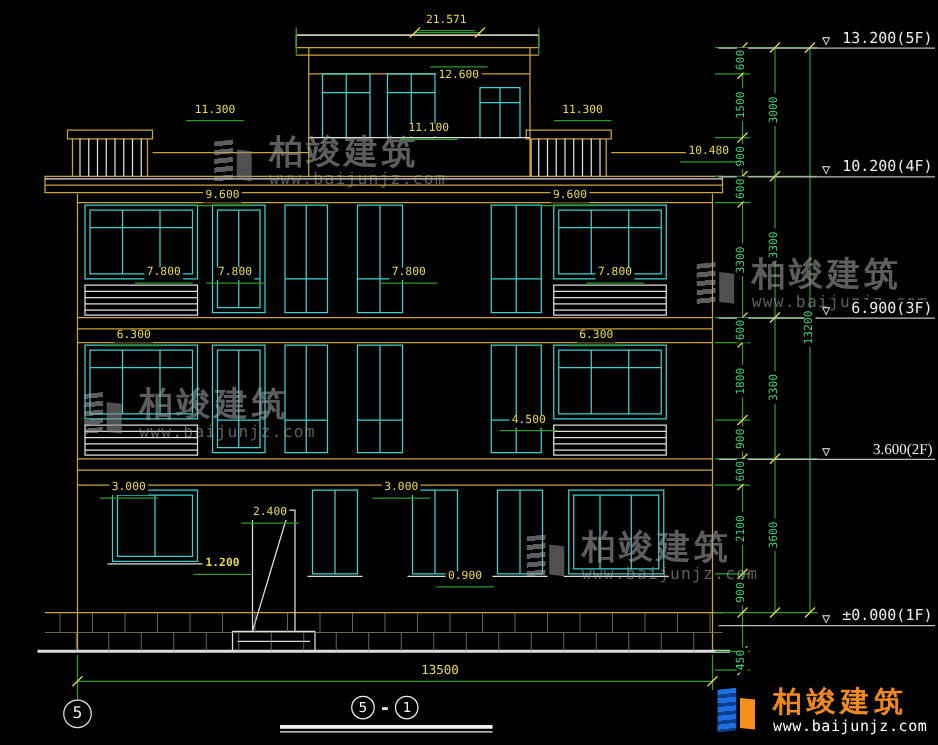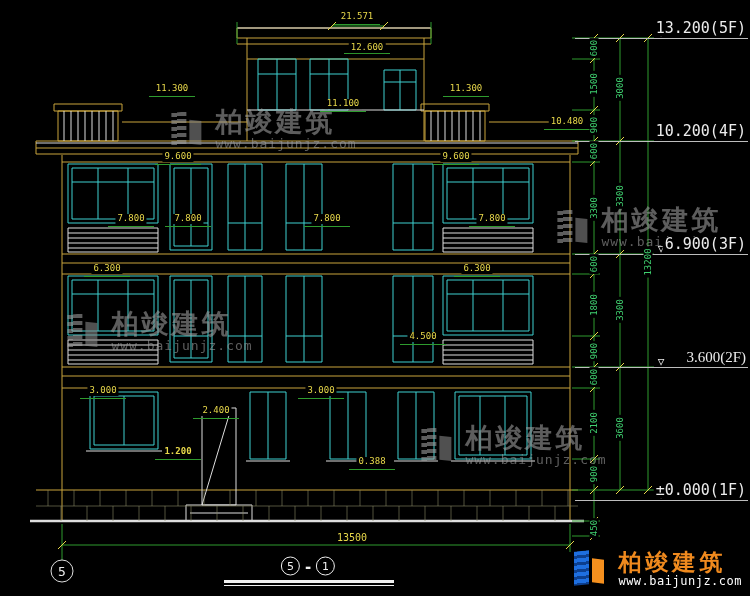--- a/index.html
+++ b/index.html
@@ -14,21 +14,21 @@
   .gy{stroke:#8a8a66;fill:none;stroke-width:.6;}
   .tick{stroke:#e8d84a;fill:none;stroke-width:1;}
   .dim-label{position:absolute;transform:translate(-50%,-50%);color:#e8d84a;font-size:9px;
              line-height:1.1;background:#000;padding:0 2px;z-index:5;white-space:nowrap;}
   .dim-underbar{position:absolute;width:46px;height:1px;background:#2e9b2e;z-index:4;}
   .chain-label{position:absolute;transform:translate(-50%,-50%) rotate(-90deg);color:#3fd06f;
                font-size:9px;line-height:1;background:#000;padding:0 2px;z-index:5;white-space:nowrap;}
   .level-line{position:absolute;height:1px;background:#bdbdbd;z-index:3;}
   .level-tri{position:absolute;color:#e8e8e8;font-size:11px;line-height:1;z-index:5;
              transform:translate(-50%,-100%);}
-  .level-label{position:absolute;color:#ececec;font-size:15px;line-height:1;background:#000;
+  .level-label{position:absolute;color:#ececec;font-size:12px;line-height:1;background:#000;
                padding:0 2px;z-index:6;white-space:nowrap;transform:translate(-100%,-100%);}
   .wm{position:absolute;transform:translate(-50%,-50%);display:flex;align-items:center;gap:8px;
       opacity:.58;z-index:3;color:#a0a0a0;}
   .wm-col{display:flex;flex-direction:column;align-items:flex-start;}
   .wm-text{font-size:27px;font-weight:bold;letter-spacing:3px;font-family:"DejaVu Sans",sans-serif;line-height:1.05;}
   .wm-url{font-size:13px;letter-spacing:1px;}
   .wm-logo{width:40px;height:40px;position:relative;flex:0 0 auto;}
   .wm-logo .l1{position:absolute;left:4px;top:2px;width:15px;height:34px;transform:skewY(-6deg);
     background:repeating-linear-gradient(to bottom,#a0a0a0 0 4px,rgba(0,0,0,0) 4px 7px);}
   .wm-logo .l2{position:absolute;right:6px;top:10px;width:12px;height:24px;background:#8a8a8a;transform:skewY(6deg);}
@@ -145,21 +145,21 @@
         <div class="l2"></div>
     </div>
     <div class="brand-col">
       <div class="brand-name">柏竣建筑</div>
       <div class="brand-url">www.baijunjz.com</div>
     </div>
   </div>
 
 <div class="dim-label" style="left: 357px; top: 17px;">21.571</div>
     <div class="dim-underbar" style="left: 334px; top: 24px;"></div>
-    <div class="dim-label" style="left: 367px; top: 48px; text-align: center;">12.600</div>
+    <div class="dim-label" style="left: 367px; top: 61px; text-align: center;">12.600</div>
     <div class="dim-underbar" style="left: 344px; top: 53px;"></div>
     <div class="dim-label" style="left: 172px; top: 89px;">11.300</div>
     <div class="dim-underbar" style="left: 149px; top: 96px;"></div>
     <div class="dim-label" style="left: 466px; top: 89px;">11.300</div>
     <div class="dim-underbar" style="left: 443px; top: 96px;"></div>
     <div class="dim-label" style="left: 343px; top: 104px;">11.100</div>
     <div class="dim-underbar" style="left: 320px; top: 111px;"></div>
     <div class="dim-label" style="left: 567px; top: 122px;">10.480</div>
     <div class="dim-underbar" style="left: 544px; top: 129px;"></div>
     <div class="dim-label" style="left: 178px; top: 157px;">9.600</div>
@@ -181,21 +181,21 @@
     <div class="dim-label" style="left: 423px; top: 337px;">4.500</div>
     <div class="dim-underbar" style="left: 400px; top: 344px;"></div>
     <div class="dim-label" style="left: 103px; top: 391px;">3.000</div>
     <div class="dim-underbar" style="left: 80px; top: 398px;"></div>
     <div class="dim-label" style="left: 321px; top: 391px;">3.000</div>
     <div class="dim-underbar" style="left: 298px; top: 398px;"></div>
     <div class="dim-label" style="left: 216px; top: 411px;">2.400</div>
     <div class="dim-underbar" style="left: 193px; top: 418px;"></div>
     <div class="dim-label" style="left: 178px; top: 452px; font-weight: bold;">1.200</div>
     <div class="dim-underbar" style="left: 155px; top: 459px;"></div>
-    <div class="dim-label" style="left: 372px; top: 462px;">0.388</div>
+    <div class="dim-label" style="left: 372px; top: 462px;">0.900</div>
     <div class="dim-underbar" style="left: 349px; top: 469px;"></div>
     <div class="chain-label" style="left: 594px; top: 48px;">600</div>
     <div class="chain-label" style="left: 594px; top: 84px;">1500</div>
     <div class="chain-label" style="left: 594px; top: 125px;">900</div>
     <div class="chain-label" style="left: 594px; top: 151px;">600</div>
     <div class="chain-label" style="left: 594px; top: 208px;">3300</div>
     <div class="chain-label" style="left: 594px; top: 264px;">600</div>
     <div class="chain-label" style="left: 594px; top: 305px;">1800</div>
     <div class="chain-label" style="left: 594px; top: 351px;">900</div>
     <div class="chain-label" style="left: 594px; top: 377px;">600</div>

